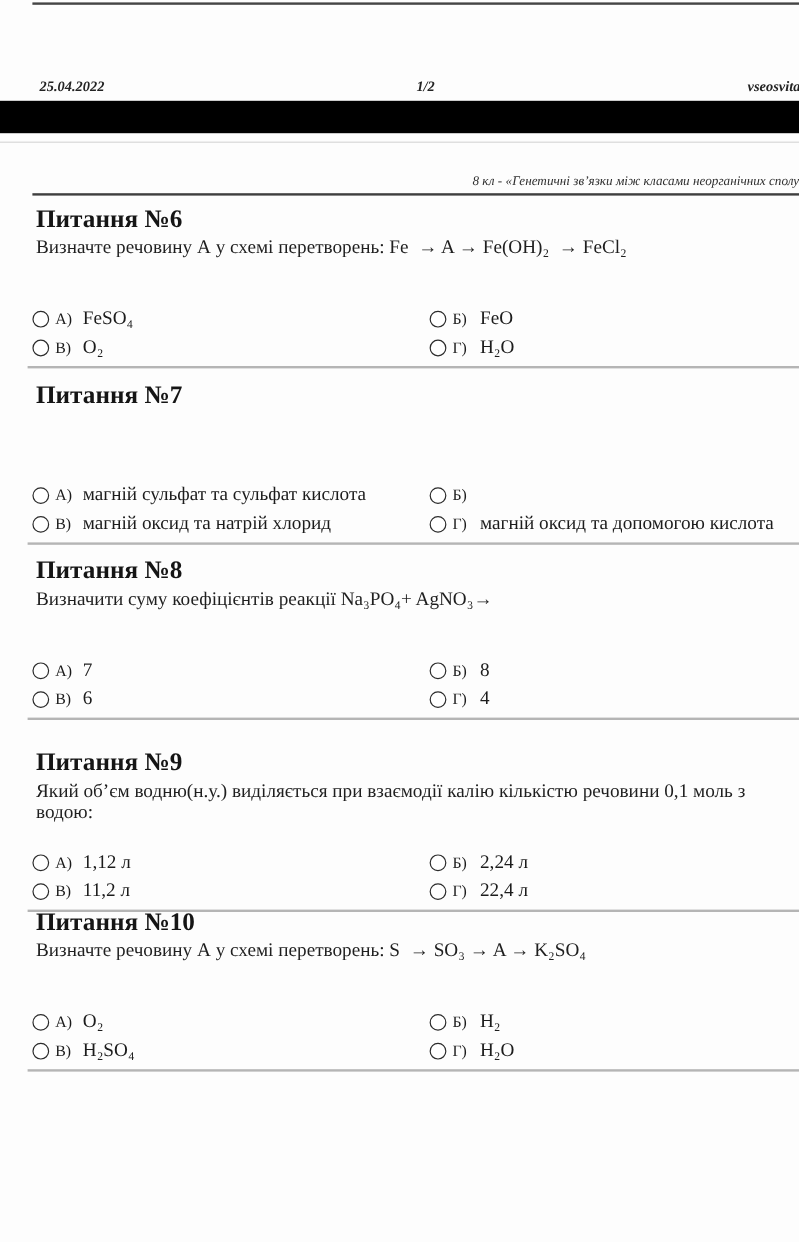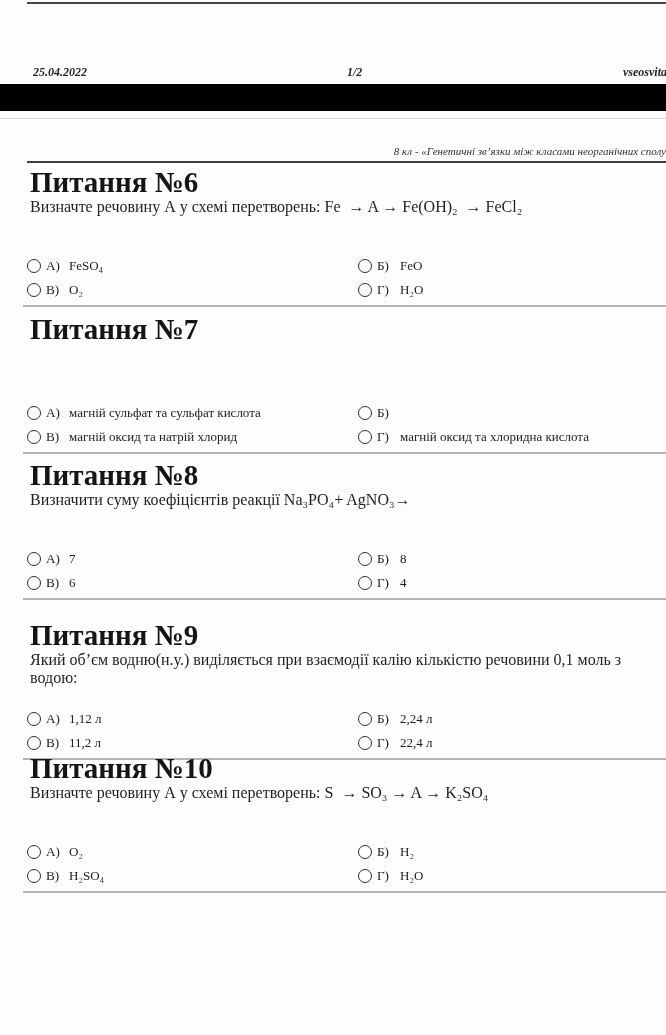--- a/index.html
+++ b/index.html
@@ -13,27 +13,27 @@
   .h-item{position:absolute;top:33px;font-size:12px;font-weight:bold;font-style:italic;color:#232323;white-space:nowrap;margin-top:32px;}
   .h-date{left:33px;}
   .h-page{left:347px;}
   .h-site{right:-4px;}
   .black-bar{position:absolute;top:84px;left:0;width:100%;height:27px;background:#000;}
   .sub-rule{position:absolute;top:118px;left:0;right:0;border-top:1px solid #d8d8d8;}
   .course-title{position:absolute;top:144px;right:0;font-size:11px;font-style:italic;color:#2e2e2e;white-space:nowrap;line-height:14px;font-family:Liberation Serif, serif;}
   .title-rule{position:absolute;top:161px;left:27px;right:0;border-top:2px solid #3f3f3f;}
   
   .question{position:absolute;left:0;width:100%;height:132px;}
-  .q-title{position:absolute;top:-6px;left:30px;margin:0;font-size:29px;line-height:30px;font-weight:bold;color:#151515;white-space:nowrap;}
+  .q-title{position:absolute;top:-6px;left:30px;margin:0;font-size:21px;line-height:30px;font-weight:bold;color:#151515;white-space:nowrap;}
   .q-text{position:absolute;top:25px;left:30px;margin:0;font-size:16px;line-height:18px;white-space:pre-wrap;color:#1f1f1f;}
   .q-options{position:absolute;top:81px;left:27px;right:0;display:grid;grid-template-columns:331px auto;}
   .option{display:flex;align-items:center;height:24px;}
   .radio{width:14px;height:14px;box-sizing:border-box;border:1.5px solid #2b2b2b;border-radius:50%;background:#fff;flex:0 0 auto;margin-right:5px;}
   .letter{width:23px;flex:0 0 auto;font-size:13.2px;}
-  .value{font-size:13px;white-space:nowrap;}
+  .value{font-size:16px;white-space:nowrap;}
   .q-divider{position:absolute;top:132px;left:23px;right:0;border-top:2px solid #b5b5b5;}
 </style>
 </head>
 <body>
 
 <div class="top-rule"></div>
 <div class="h-item h-date">25.04.2022</div>
 <div class="h-item h-page">1/2</div>
 <div class="h-item h-site">vseosvita.</div>
 <div class="black-bar"></div>
@@ -82,21 +82,21 @@
       <span class="letter">Б)</span>
     </div>
     <div class="option">
       <span class="radio"></span>
       <span class="letter">В)</span>
       <span class="value">магній оксид та натрій хлорид</span>
     </div>
     <div class="option">
       <span class="radio"></span>
       <span class="letter">Г)</span>
-      <span class="value">магній оксид та хлоридна кислота</span>
+      <span class="value">магній оксид та допомогою кислота</span>
     </div>
   </div>
   <div class="q-divider"></div>
 </section>
 
 <section class="question" style="top:466px">
   <h2 class="q-title">Питання №8</h2>
   <p class="q-text">Визначити суму коефіцієнтів реакції Na₃PO₄+ AgNO₃→</p>
   <div class="q-options">
     <div class="option">

